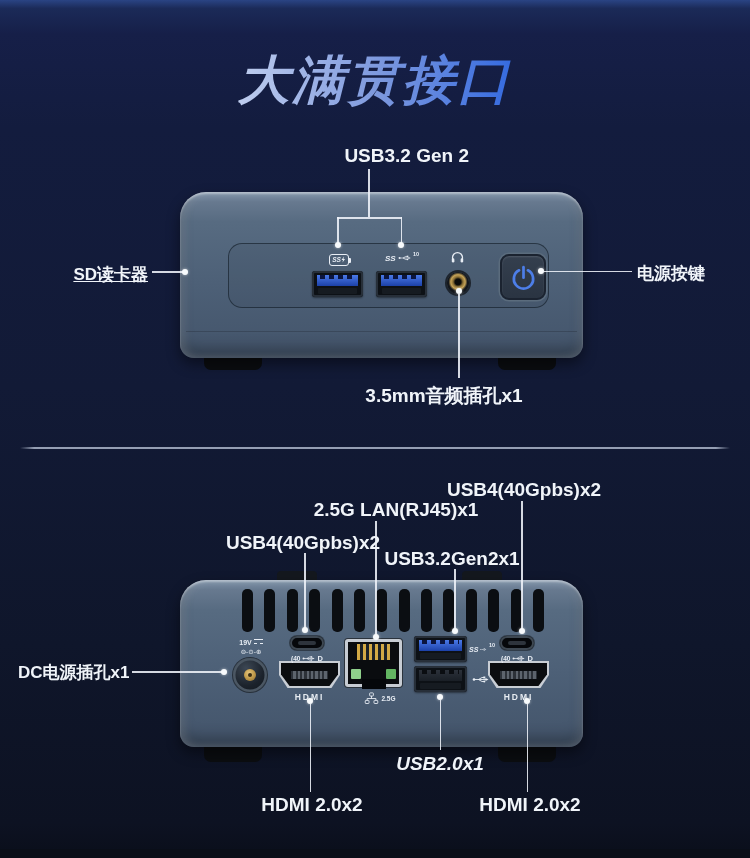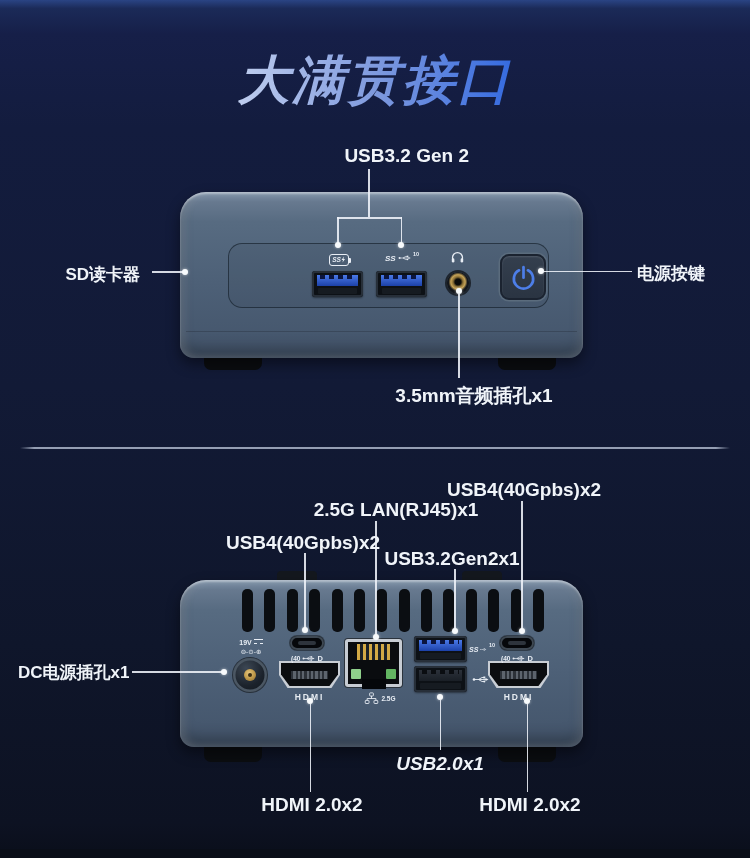--- a/index.html
+++ b/index.html
@@ -124,31 +124,31 @@
 
     <div class="lbl f19 tc" style="left:269px; top:145px; width:200px;text-align:right;">USB3.2 Gen 2</div>
 
     <div class="ln v" style="left:368px; top:169px; height:48px;"></div>
     <div class="ln h" style="left:337px; top:217px; width:65px;"></div>
     <div class="ln v" style="left:337px; top:217px; height:26px;"></div>
     <div class="ln v" style="left:400.5px; top:217px; height:26px;"></div>
     <div class="dot" style="left:335px; top:242px;"></div>
     <div class="dot" style="left:398px; top:242px;"></div>
 
-    <div class="lbl f17 tr" style="left:32px; top:263px; width:108px;">SD读卡器</div>
+    <div class="lbl f17 tr" style="left:40px; top:263px; width:108px;text-decoration:underline;">SD读卡器</div>
     <div class="ln h" style="left:152px; top:271px; width:32px;"></div>
     <div class="dot" style="left:182px; top:269px;"></div>
 
     <div class="dot" style="left:538px; top:268px;"></div>
     <div class="ln h" style="left:544px; top:270.5px; width:88px;"></div>
     <div class="lbl f17" style="left:637px; top:262px;">电源按键</div>
 
     <div class="dot" style="left:455.5px; top:288px;"></div>
     <div class="ln v" style="left:458px; top:294px; height:84px;"></div>
-    <div class="lbl f19 tc" style="left:349px; top:383px; width:250px;">3.5mm音频插孔x1</div>
+    <div class="lbl f19 tc" style="left:319px; top:383px; width:250px;">3.5mm音频插孔x1</div>
 
     <div class="foot" style="left:204px; top:344px;"></div>
     <div class="foot" style="left:498px; top:344px;"></div>
 
     <div class="device" style="top:192px;">
       <div class="seam" style="left:6px; right:6px; top:139px;"></div>
     </div>
     <div class="panel"></div>
 
     <div class="badge" style="left:324px; top:253px; width:30px; height:13px;">

